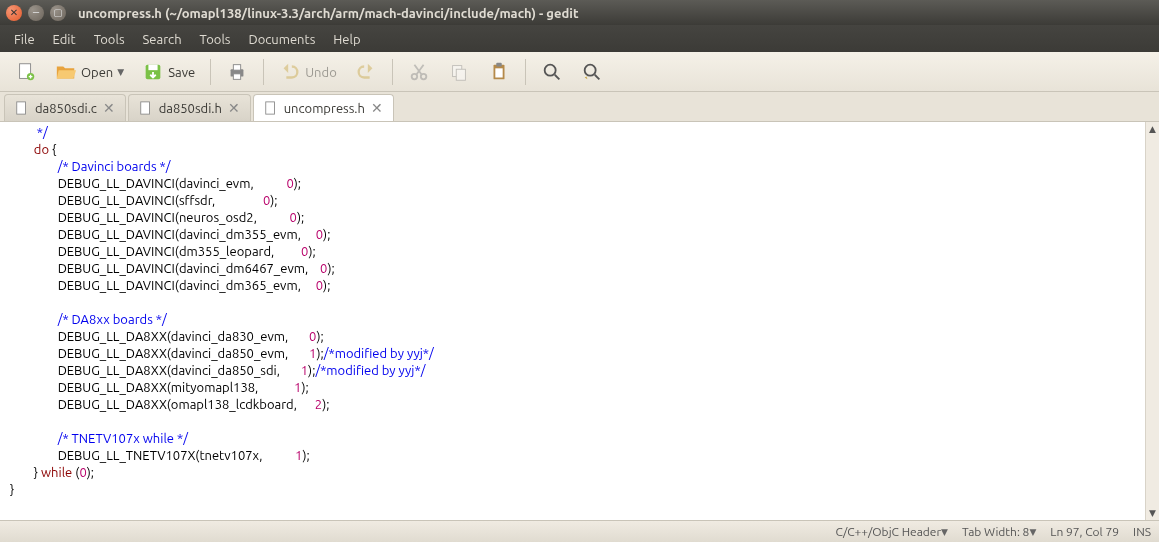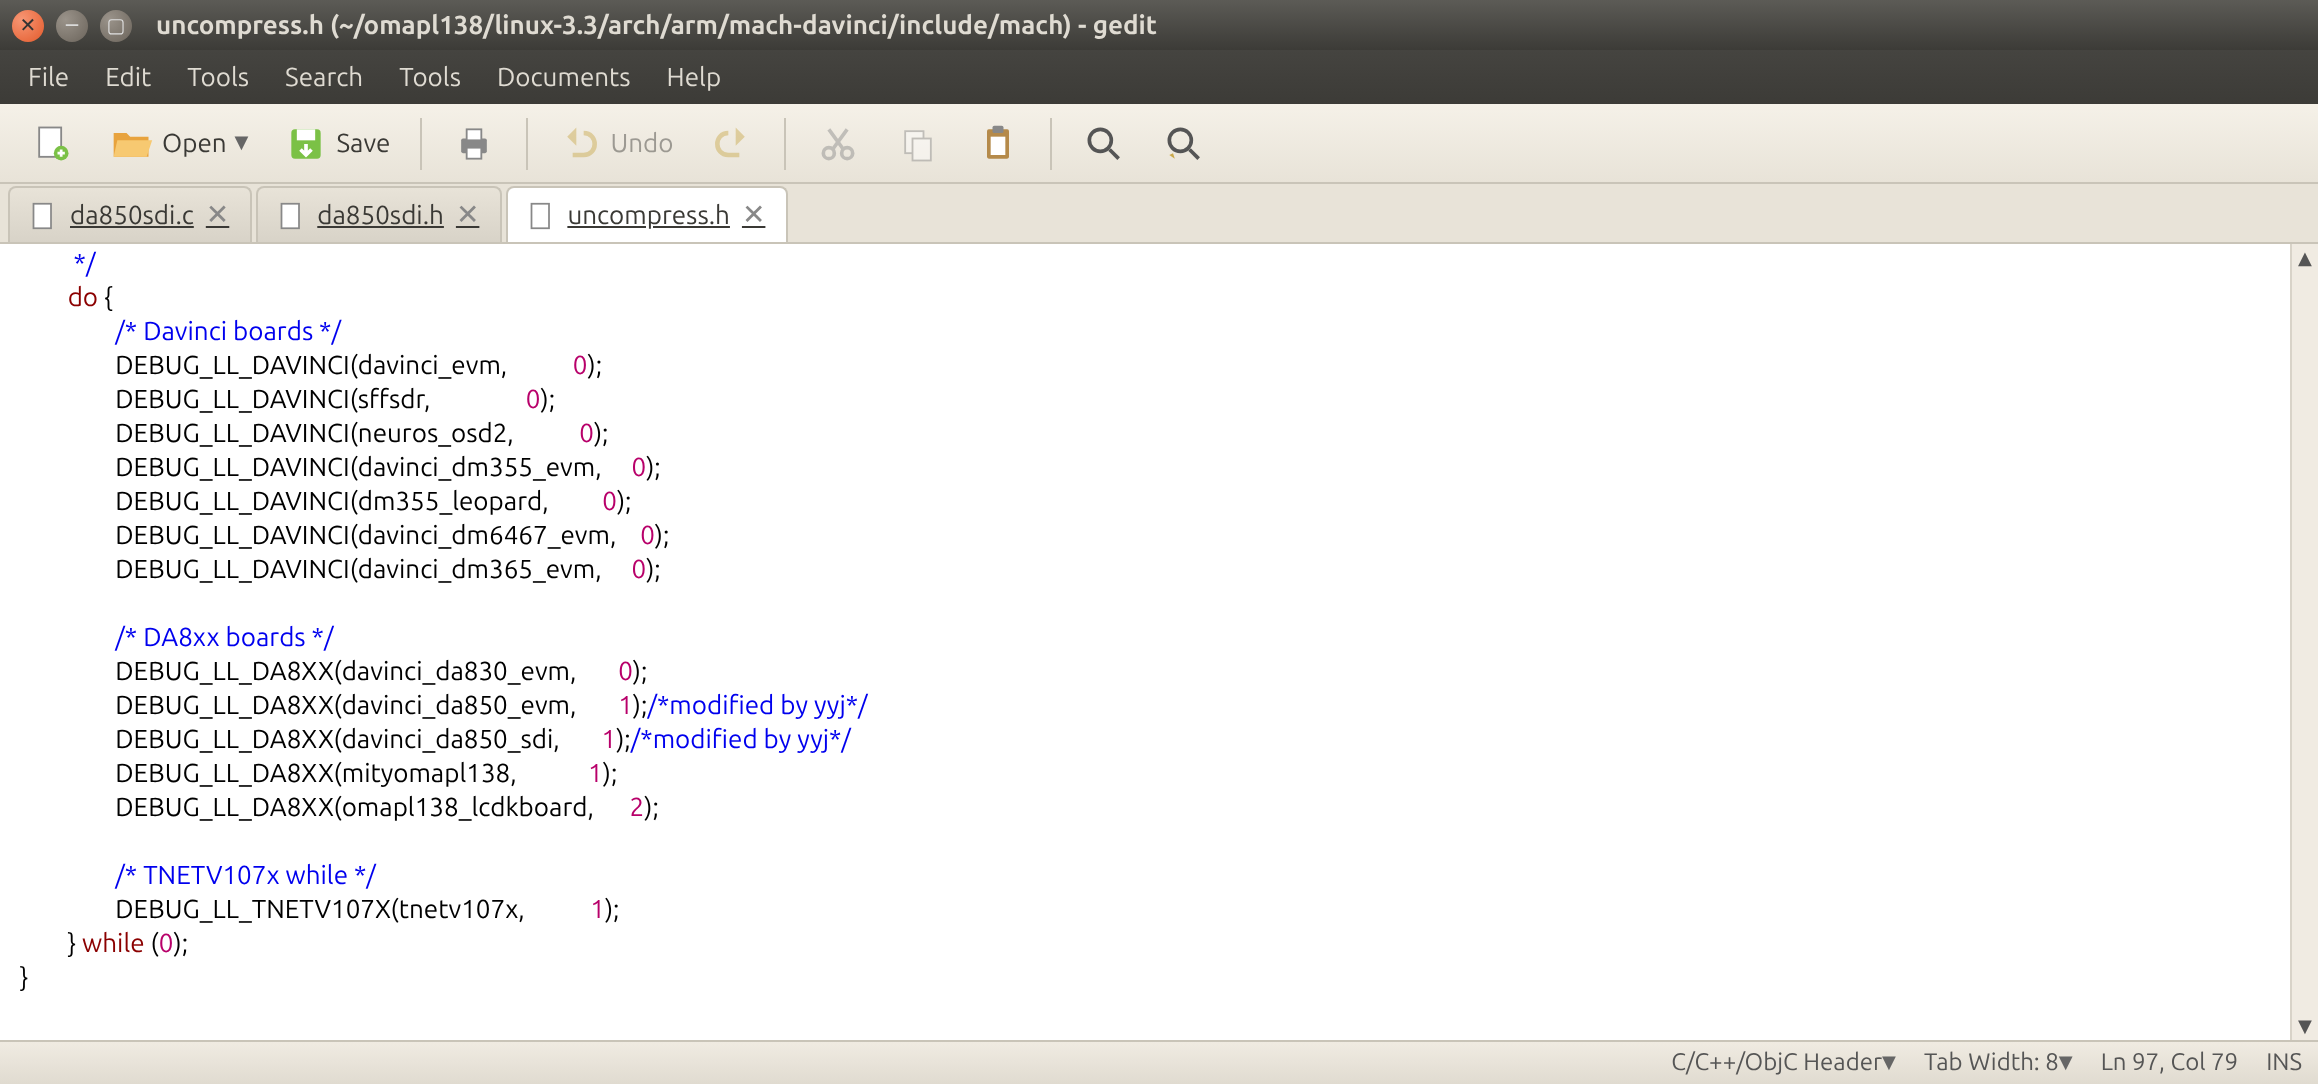--- a/index.html
+++ b/index.html
@@ -14,21 +14,21 @@
 .menubar { height:27px; background:linear-gradient(to bottom,#454440,#3c3b37); display:flex; align-items:center; padding:0 6px; gap:2px; }
 .menuitem { color:#dfdbd2; font-size:13px; padding:3px 8px; cursor:pointer; }
 
 .toolbar { height:40px; background:linear-gradient(to bottom,#f5f1e8,#e8e3d8); border-bottom:1px solid #c9c4b8; display:flex; align-items:center; padding:0 8px; gap:4px; }
 .tbtn { display:flex; align-items:center; gap:4px; padding:4px 6px; border:1px solid transparent; border-radius:3px; cursor:pointer; font-size:13px; color:#3a3935; }
 .tbtn.disabled { opacity:.45; }
 .tsep { width:1px; height:26px; background:#c9c4b8; margin:0 4px; }
 .drop { font-size:9px; color:#666; }
 
 .tabbar { height:30px; background:#e8e3d8; display:flex; align-items:flex-end; padding:0 4px; border-bottom:1px solid #c9c4b8; }
-.tab { display:flex; align-items:center; gap:6px; padding:5px 10px; background:linear-gradient(to bottom,#e8e3d8,#d8d3c8); border:1px solid #c9c4b8; border-bottom:none; border-radius:4px 4px 0 0; margin-right:2px; font-size:13px; color:#3a3935;text-decoration:underline; }
+.tab { display:flex; align-items:center; gap:6px; padding:5px 10px; background:linear-gradient(to bottom,#e8e3d8,#d8d3c8); border:1px solid #c9c4b8; border-bottom:none; border-radius:4px 4px 0 0; margin-right:2px; font-size:13px; color:#3a3935; }
 .tab.active { background:#ffffff; }
 .tab-close { font-size:14px; color:#888; }
 
 .editor-wrap { flex:1; display:flex; background:#fff; position:relative; }
 .editor { flex:1; padding:2px 10px 10px 10px; font-family:"DejaVu Sans Mono","Courier New",monospace; font-size:13px; line-height:16px; color:#000; white-space:pre; overflow:hidden; }
 .editor .kw { color:#8b0000; font-weight:normal;margin-top:15px; }
 .editor .cm { color:#0000ee; }
 .editor .num { color:#b8006a; }
 .scrollbar { width:14px; background:#f0ebe2; border-left:1px solid #d8d3c8; position:relative; }
 .scroll-up,.scroll-down { height:14px; display:flex; align-items:center; justify-content:center; font-size:9px; color:#555; }

